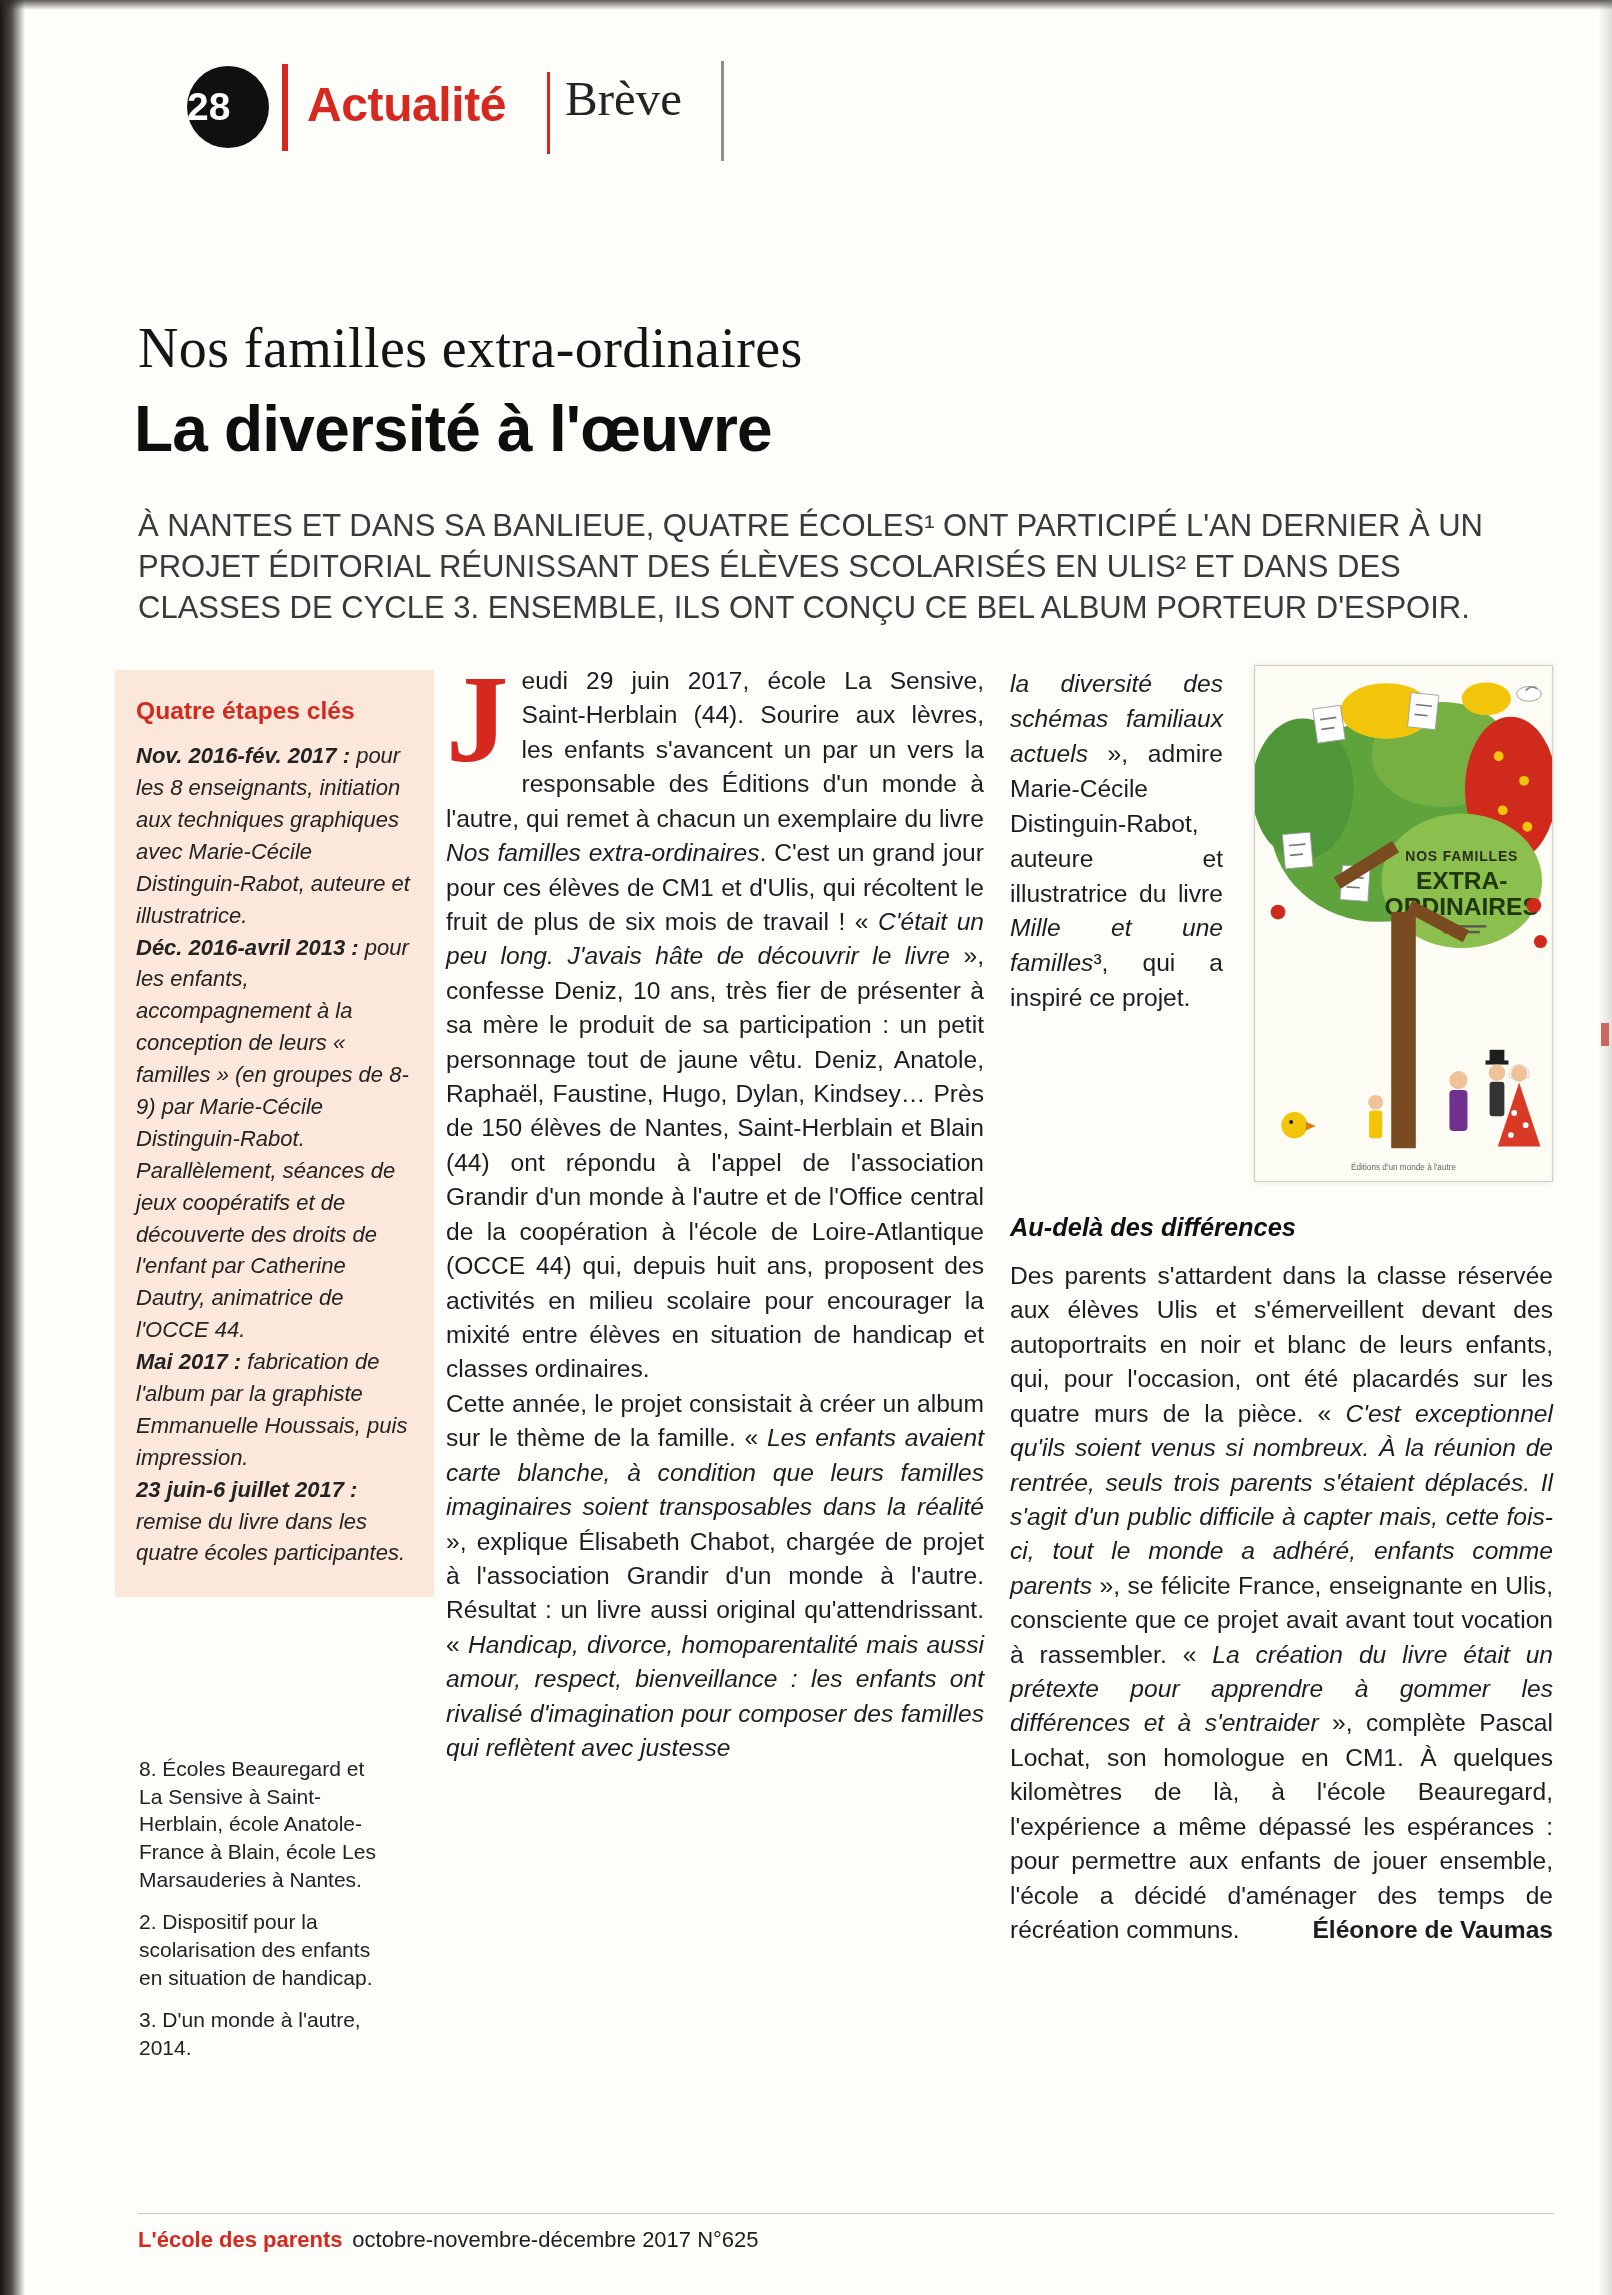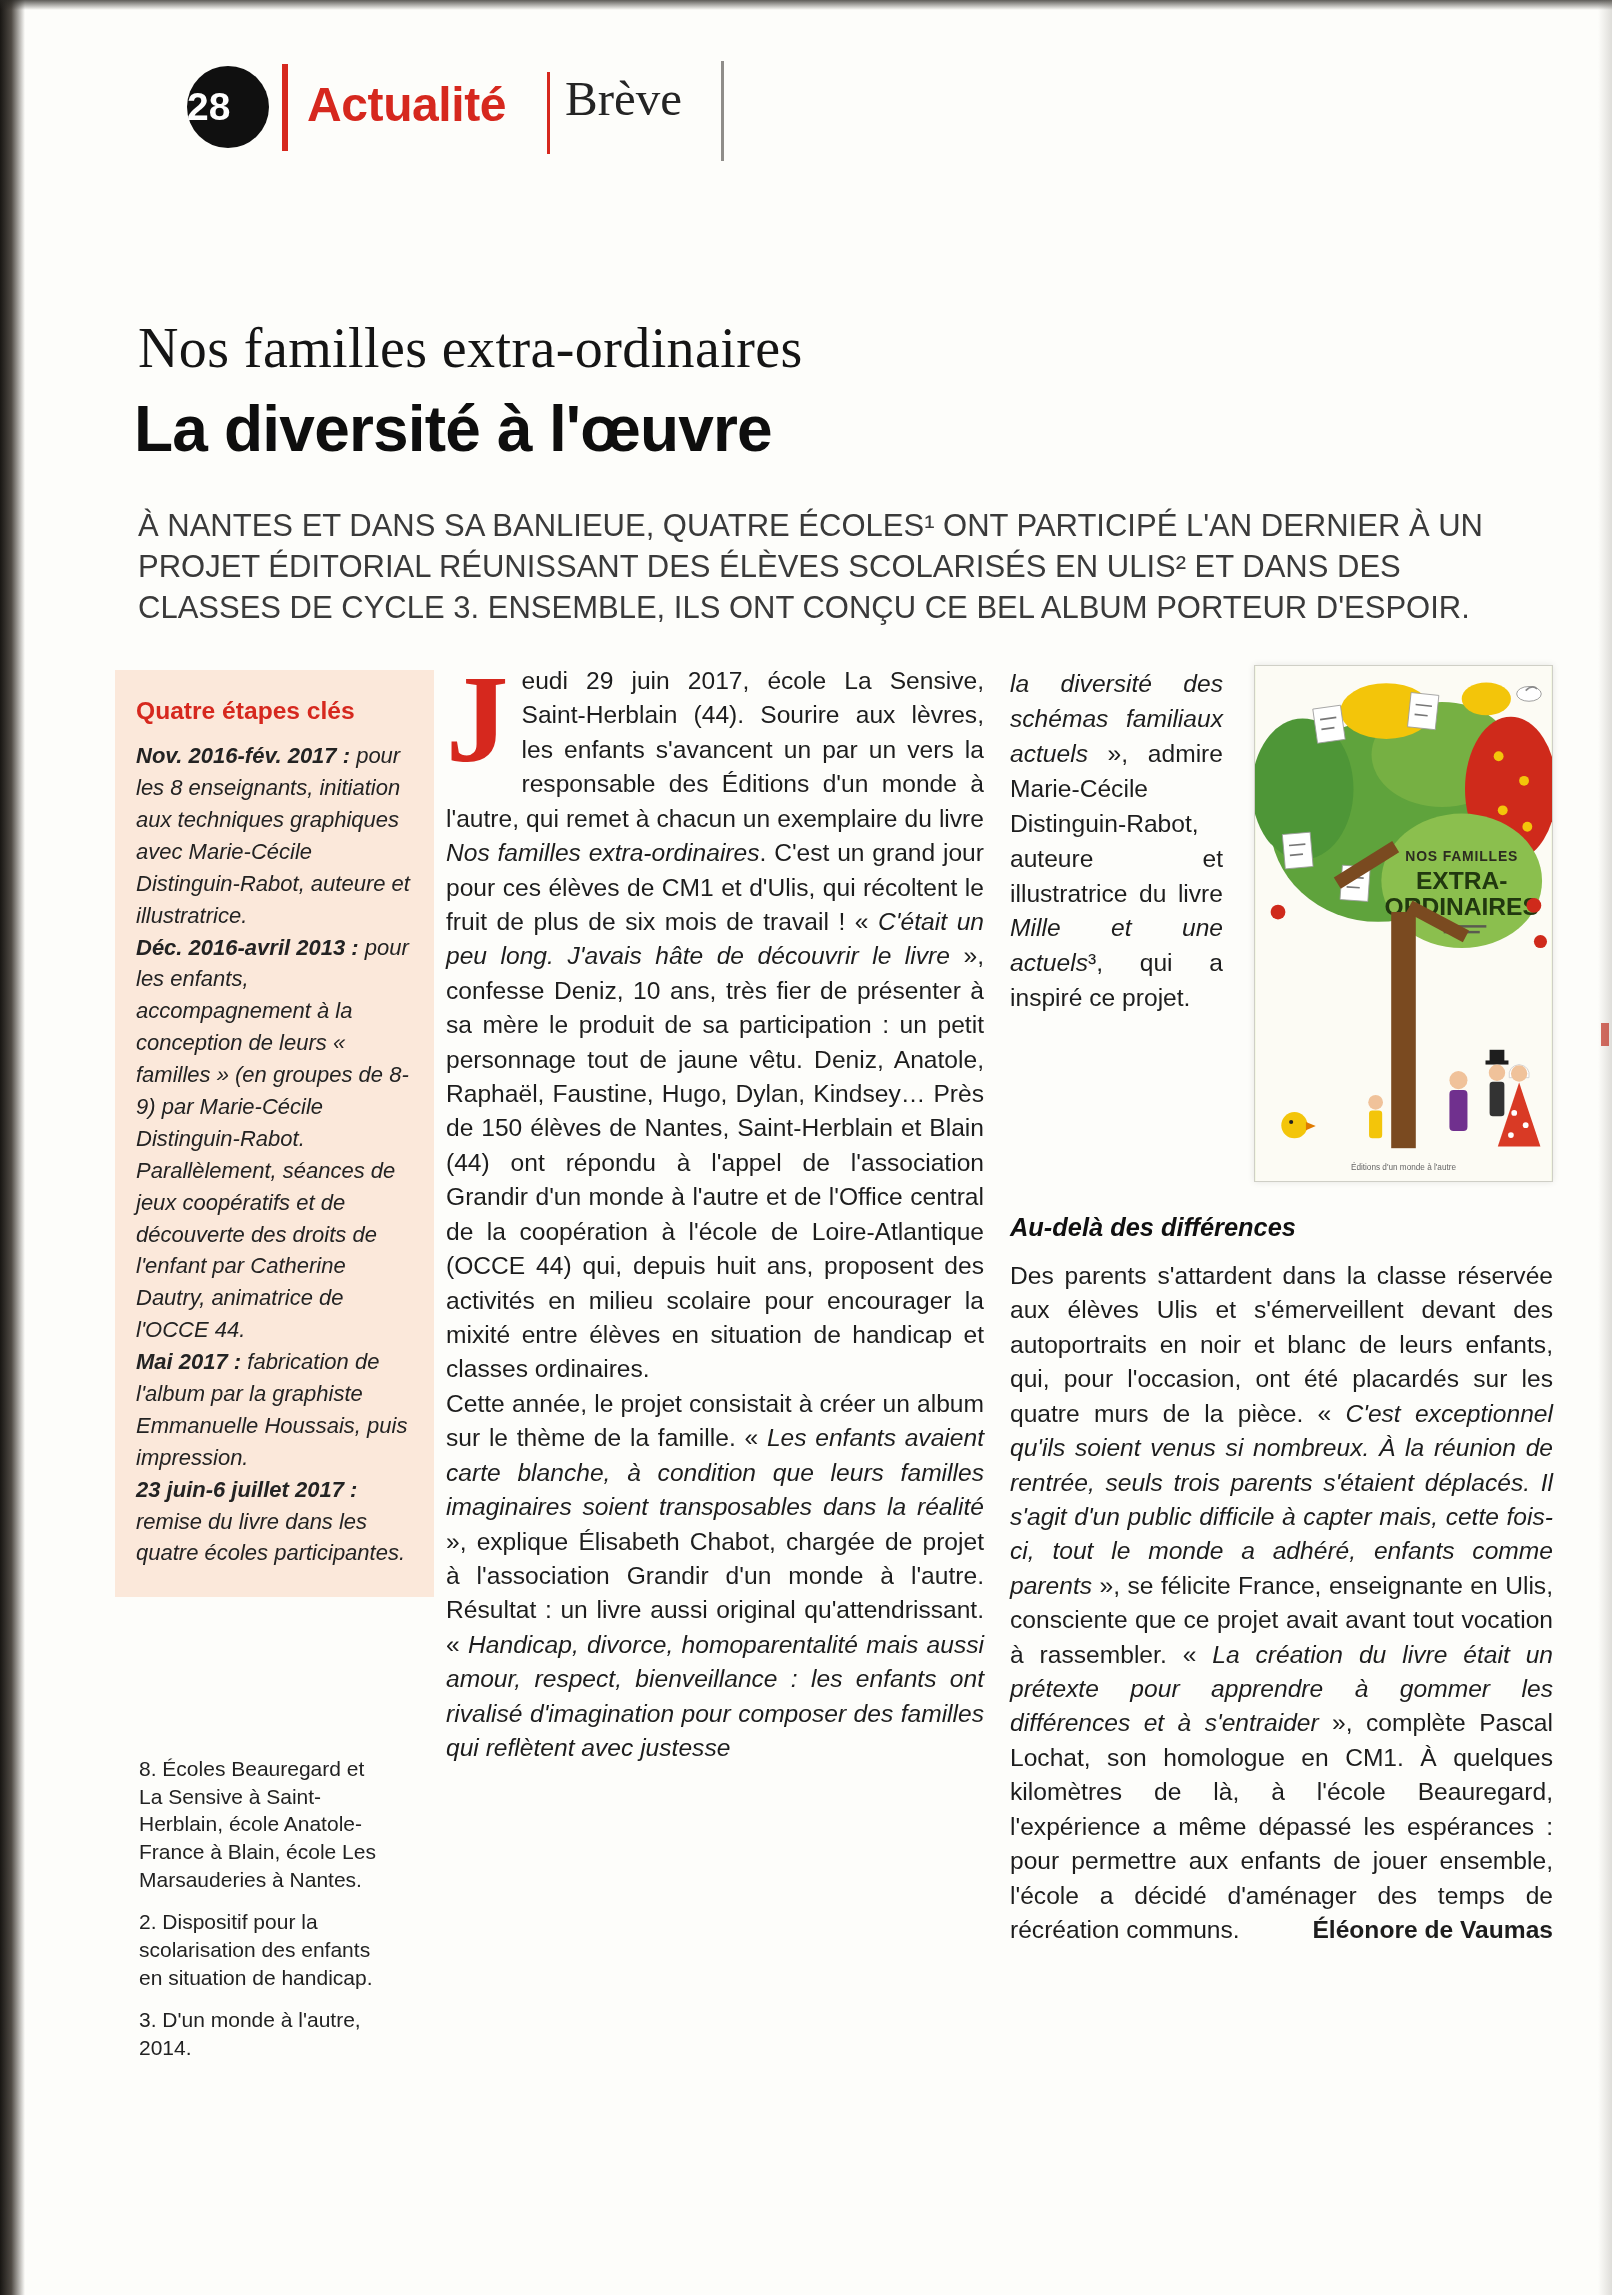--- a/index.html
+++ b/index.html
@@ -107,21 +107,21 @@
       <div class="footnote">8. Écoles Beauregard et La Sensive à Saint-Herblain, école Anatole-France à Blain, école Les Marsauderies à Nantes.</div>
       <div class="footnote">2. Dispositif pour la scolarisation des enfants en situation de handicap.</div>
       <div class="footnote">3. D'un monde à l'autre, 2014.</div>
     </div>
 
   <div class="col-mid">
     <p class="body-p"><span class="dropcap">J</span><span><span>eudi 29 juin 2017, école La Sensive, Saint-Herblain (44). Sourire aux lèvres, les enfants s'avancent un par un vers la responsable des Éditions d'un monde à l'autre, qui remet à chacun un exemplaire du livre </span><span class="it">Nos familles extra-ordinaires</span><span>. C'est un grand jour pour ces élèves de CM1 et d'Ulis, qui récoltent le fruit de plus de six mois de travail ! « </span><span class="it">C'était un peu long. J'avais hâte de découvrir le livre</span><span> », confesse Deniz, 10 ans, très fier de présenter à sa mère le produit de sa participation : un petit personnage tout de jaune vêtu. Deniz, Anatole, Raphaël, Faustine, Hugo, Dylan, Kindsey… Près de 150 élèves de Nantes, Saint-Herblain et Blain (44) ont répondu à l'appel de l'association Grandir d'un monde à l'autre et de l'Office central de la coopération à l'école de Loire-Atlantique (OCCE 44) qui, depuis huit ans, proposent des activités en milieu scolaire pour encourager la mixité entre élèves en situation de handicap et classes ordinaires.</span></span></p>
     <p class="body-p"><span>Cette année, le projet consistait à créer un album sur le thème de la famille. « </span><span class="it">Les enfants avaient carte blanche, à condition que leurs familles imaginaires soient transposables dans la réalité</span><span> », explique Élisabeth Chabot, chargée de projet à l'association Grandir d'un monde à l'autre. Résultat : un livre aussi original qu'attendrissant. « </span><span class="it">Handicap, divorce, homoparentalité mais aussi amour, respect, bienveillance : les enfants ont rivalisé d'imagination pour composer des familles qui reflètent avec justesse</span></p>
   </div>
 
-  <div class="col-right-intro body-p"><span class="it">la diversité des schémas familiaux actuels</span><span> », admire Marie-Cécile Distinguin-Rabot, auteure et illustratrice du livre </span><span class="it">Mille et une actuels</span><span>³, qui a inspiré ce projet.</span></div>
+  <div class="col-right-intro body-p"><span class="it">la diversité des schémas familiaux actuels</span><span> », admire Marie-Cécile Distinguin-Rabot, auteure et illustratrice du livre </span><span class="it">Mille et une familles</span><span>³, qui a inspiré ce projet.</span></div>
 
   <figure class="book-cover">
     <svg viewBox="0 0 362 628" xmlns="http://www.w3.org/2000/svg">
       <rect x="0" y="0" width="362" height="628" fill="#fcfbf4"></rect>
 
       <ellipse cx="150" cy="190" rx="132" ry="122" fill="#5fa33c"></ellipse>
       <ellipse cx="58" cy="150" rx="62" ry="86" fill="#4e9637"></ellipse>
       <ellipse cx="228" cy="108" rx="86" ry="64" fill="#76b043"></ellipse>
       <ellipse cx="160" cy="55" rx="56" ry="34" fill="#f3c50a"></ellipse>
       <ellipse cx="282" cy="40" rx="30" ry="20" fill="#f3c50a"></ellipse>
@@ -198,15 +198,18 @@
           <circle cx="312" cy="572" r="3.5" fill="#fff"></circle>
         </g>
 
       <text x="181" y="614" text-anchor="middle" font-family="Liberation Sans, sans-serif" font-size="10" fill="#666">Éditions d'un monde à l'autre</text>
     </svg>
   </figure>
 
   <h4 class="crosshead">Au-delà des différences</h4>
   <div class="col-right-para body-p"><span>Des parents s'attardent dans la classe réservée aux élèves Ulis et s'émerveillent devant des autoportraits en noir et blanc de leurs enfants, qui, pour l'occasion, ont été placardés sur les quatre murs de la pièce. « </span><span class="it">C'est exceptionnel qu'ils soient venus si nombreux. À la réunion de rentrée, seuls trois parents s'étaient déplacés. Il s'agit d'un public difficile à capter mais, cette fois-ci, tout le monde a adhéré, enfants comme parents</span><span> », se félicite France, enseignante en Ulis, consciente que ce projet avait avant tout vocation à rassembler. « </span><span class="it">La création du livre était un prétexte pour apprendre à gommer les différences et à s'entraider</span><span> », complète Pascal Lochat, son homologue en CM1. À quelques kilomètres de là, à l'école Beauregard, l'expérience a même dépassé les espérances : pour permettre aux enfants de jouer ensemble, l'école a décidé d'aménager des temps de récréation communs. </span><span class="bd byline">Éléonore de Vaumas</span></div>
 
+  <footer class="pagefooter">
+    <span class="mag">L'école des parents</span><span>octobre-novembre-décembre 2017  N°625</span>
+  </footer>
 
 </div>
 
 
 </body></html>

